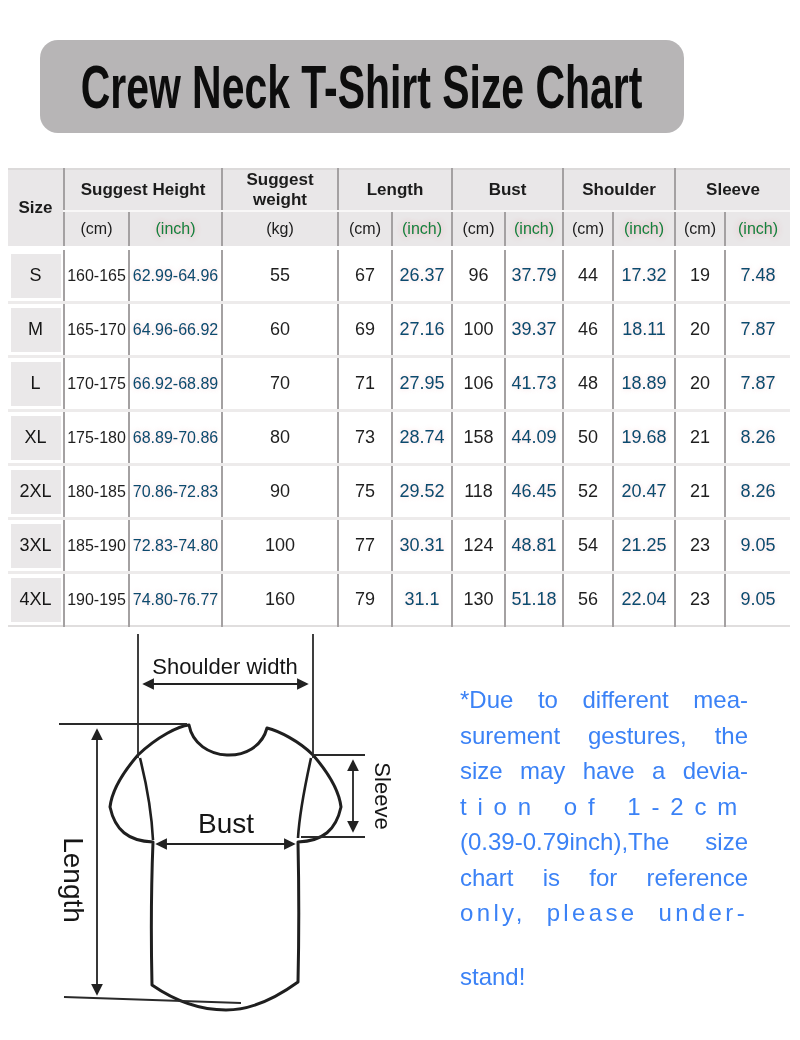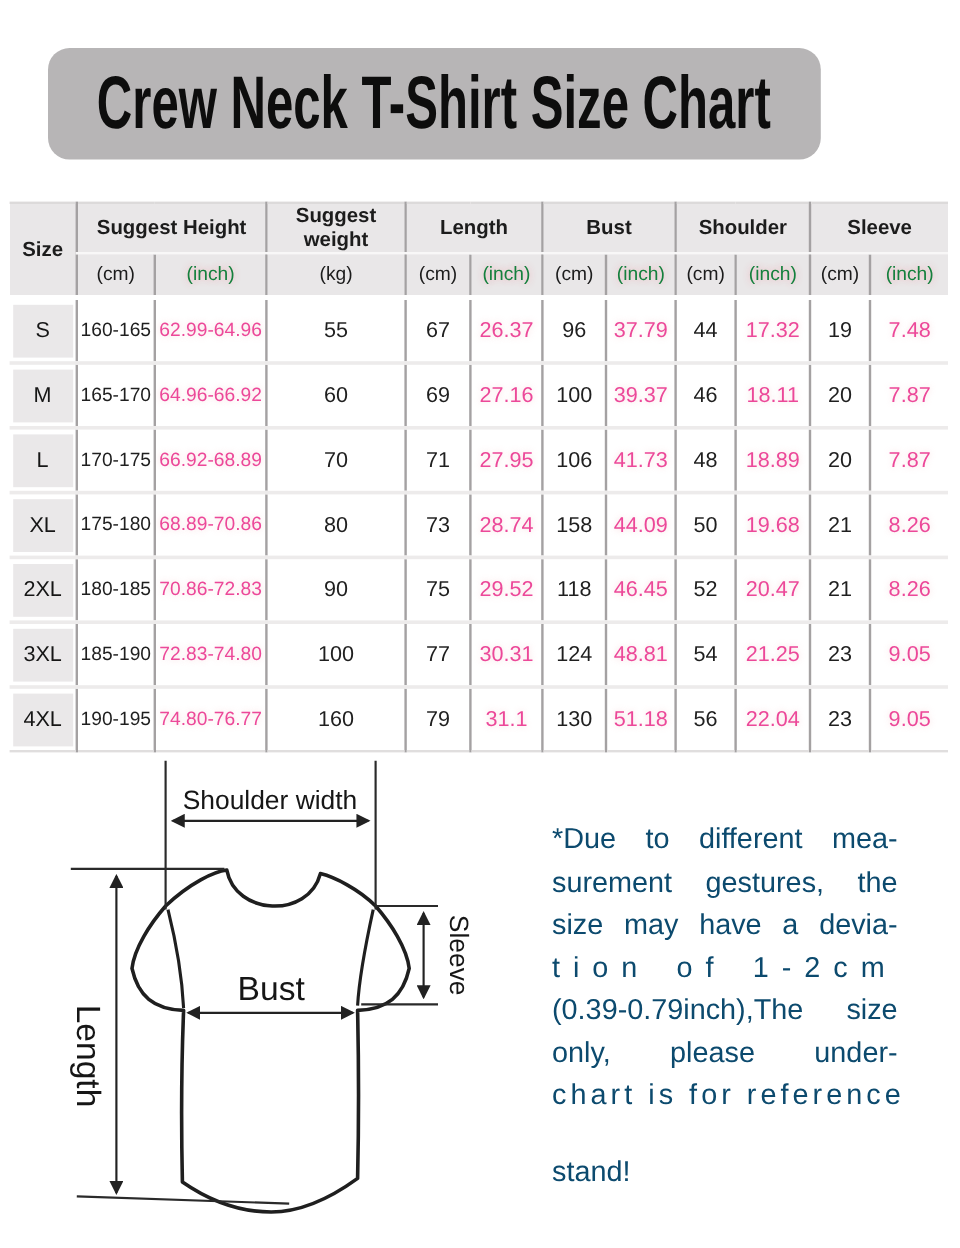--- a/index.html
+++ b/index.html
@@ -32,39 +32,39 @@
   thead th { background:#e9e7e8; color:#1c1c1c; }
   tr.gh th { height:31px; font-size:17px; font-weight:600; border-bottom:2px solid #f8f7f7; }
   tr.uh th { height:34px; font-size:16px; font-weight:400; }
   thead tr.gh { border-top:2px solid #dcdada; }
   thead tr.uh { border-bottom:4px solid #ffffff; }
   tbody td { height:51px; font-size:18px; background:#ffffff; }
   tbody td.c1, tbody td.c2 { font-size:16px; }
   tbody tr { border-bottom:3px solid #edebeb; }
   tbody tr:last-child { border-bottom:2px solid #e0dede; }
   .bl { border-left:2px solid #a4a1a2; }
-  .red { color:#ec4899; text-shadow:0 0 5px rgba(240,168,175,0.45); }
+  .red { color:#0c4a6e; text-shadow:0 0 5px rgba(240,168,175,0.45); }
   th.hred { color:#15803d; font-weight:400; text-shadow:0 0 6px rgba(244,160,170,0.85); }
   .chip {
     display:inline-flex; width:50px; height:44px; align-items:center; justify-content:center;
     background:#eae8e9; font-size:18px; color:#161616;
   }
 
   
   svg.diagram { position:absolute; left:28px; top:630px; width:400px; height:410px; }
   svg.diagram text { font-family:"Liberation Sans","DejaVu Sans",sans-serif; fill:#161616; }
   .outline { fill:#ffffff; stroke:#1f1f1f; stroke-width:3; stroke-linejoin:round; }
   .seam    { fill:none; stroke:#1f1f1f; stroke-width:2.6; }
   .guide   { stroke:#2a2a2a; stroke-width:1.8; }
   .meas    { stroke:#222222; stroke-width:1.8; }
 
   
   .note {
     position:absolute; left:460px; top:682px; width:288px;
-    font-size:24px; line-height:35.5px; color:#0c4a6e;
+    font-size:24px; line-height:35.5px; color:#3b82f6;
   }
   .note-line { text-align:justify; text-align-last:justify; white-space:nowrap; }
   .note-line:nth-child(4) { letter-spacing:0.45em; }
   .note-line:nth-child(7) { letter-spacing:0.14em; }
   .note-line:last-child { text-align-last:left; letter-spacing:0;margin-top:28px; }
 </style>
 </head>
 <body>
 
 <div class="page">
@@ -254,18 +254,18 @@
     <text x="198" y="203" text-anchor="middle" font-size="28">Bust</text>
     <line class="meas" x1="129" y1="214" x2="266" y2="214" marker-start="url(#arr)" marker-end="url(#arr)"></line>
   </svg>
 
   <div class="note" id="note">
       <div class="note-line">*Due to different mea-</div>
       <div class="note-line">surement gestures, the</div>
       <div class="note-line">size may have a devia-</div>
       <div class="note-line">tion of 1-2cm</div>
       <div class="note-line">(0.39-0.79inch),The size</div>
+      <div class="note-line">chart is for reference</div>
       <div class="note-line">only, please under-</div>
-      <div class="note-line">chart is for reference</div>
       <div class="note-line">stand!</div>
     </div>
 
 </div>
 
 </body></html>

